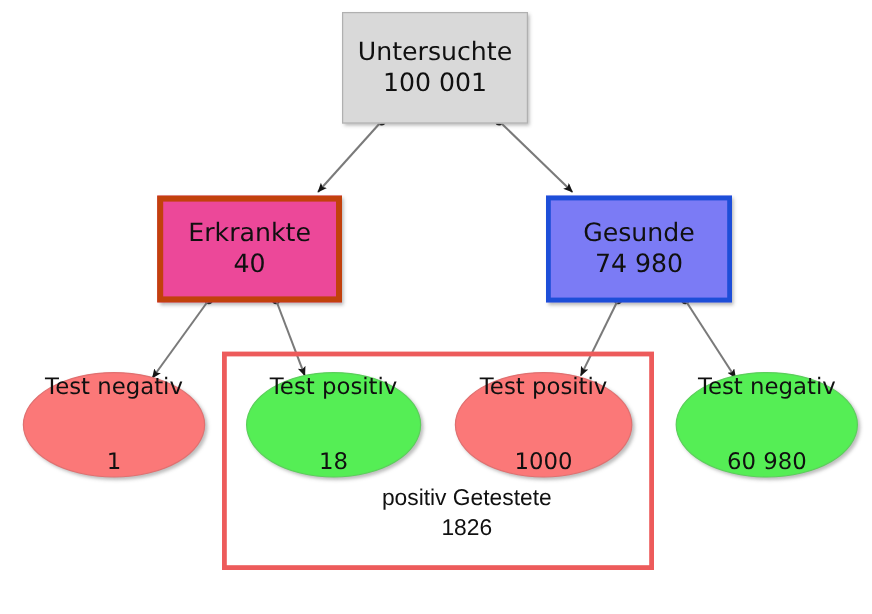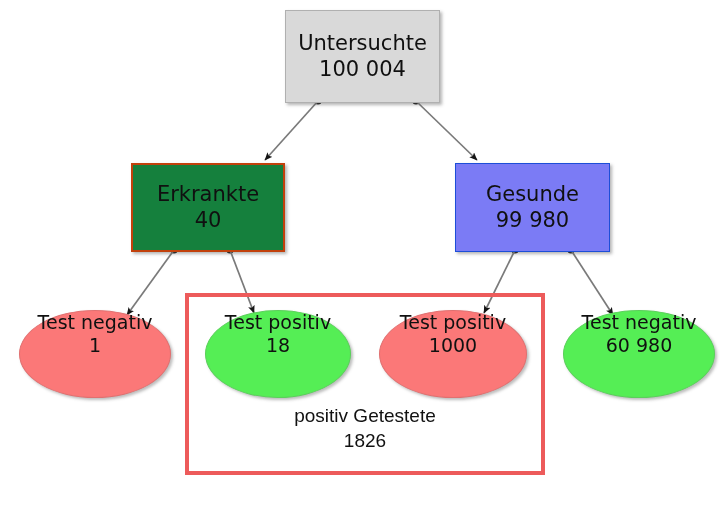--- a/index.html
+++ b/index.html
@@ -37,20 +37,21 @@
   }
   .group-caption {
     position: absolute;
     text-align: center;
     font-family: "Liberation Sans", sans-serif;
     font-size: 19px;
     color: #111111;
     line-height: 1.32;
     z-index: 6;
     white-space: nowrap;
+    margin-left: 24px;
   }
   
   .node-rect {
     position: absolute;
     box-sizing: border-box;
     display: flex;
     flex-direction: column;
     align-items: center;
     justify-content: center;
     text-align: right;
@@ -63,21 +64,21 @@
   .node-rect .line2 { font-size: 21px; line-height: 1.2; }
 
   
   .node-ellipse {
     position: absolute;
     box-sizing: border-box;
     border-radius: 50%;
     display: flex;
     flex-direction: column;
     align-items: center;
-    justify-content: flex-start;
+    justify-content: space-between;
     text-align: center;
     font-family: "DejaVu Sans", sans-serif;
     color: #101010;
     z-index: 5;
     box-shadow: 2px 2px 3px rgba(90, 90, 90, 0.40);
   }
   .node-ellipse .line1 { font-size: 19px; line-height: 1.22; }
   .node-ellipse .line2 { font-size: 19px; line-height: 1.22; }
 </style>
 </head>
@@ -125,31 +126,31 @@
 
   <div class="group-box" style="left:185px; top:293px; width:360px; height:182px;"></div>
 
   <div class="group-caption" style="left:185px; top:403px; width:360px;">
     <div>positiv Getestete</div>
     <div>1826</div>
   </div>
 
   <div class="node-rect" style="left:285px; top:10px; width:155px; height:93px; background:#d9d9d9; border:1px solid #b0b0b0;">
     <div class="line1">Untersuchte</div>
-    <div class="line2">100 004</div>
+    <div class="line2">100 001</div>
   </div>
 
-  <div class="node-rect" style="left:131px; top:163px; width:154px; height:89px; background:#15803d; border:2px solid #c2410c;">
+  <div class="node-rect" style="left:131px; top:163px; width:154px; height:89px; background:#ec4899; border:5px solid #c2410c;">
     <div class="line1">Erkrankte</div>
     <div class="line2">40</div>
   </div>
 
-  <div class="node-rect" style="left:455px; top:163px; width:155px; height:89px; background:#7b7bf5; border:1px solid #1d4ed8;">
+  <div class="node-rect" style="left:455px; top:163px; width:155px; height:89px; background:#7b7bf5; border:4px solid #1d4ed8;">
     <div class="line1">Gesunde</div>
-    <div class="line2">99 980</div>
+    <div class="line2">74 980</div>
   </div>
 
   <div class="node-ellipse" style="left:19px; top:310px; width:152px; height:88px; background:#fb7878; border:1px solid #e07070;">
     <div class="line1">Test negativ</div>
     <div class="line2">1</div>
   </div>
 
   <div class="node-ellipse" style="left:205px; top:310px; width:146px; height:88px; background:#55ee55; border:1px solid #5bcf5b;">
     <div class="line1">Test positiv</div>
     <div class="line2">18</div>

